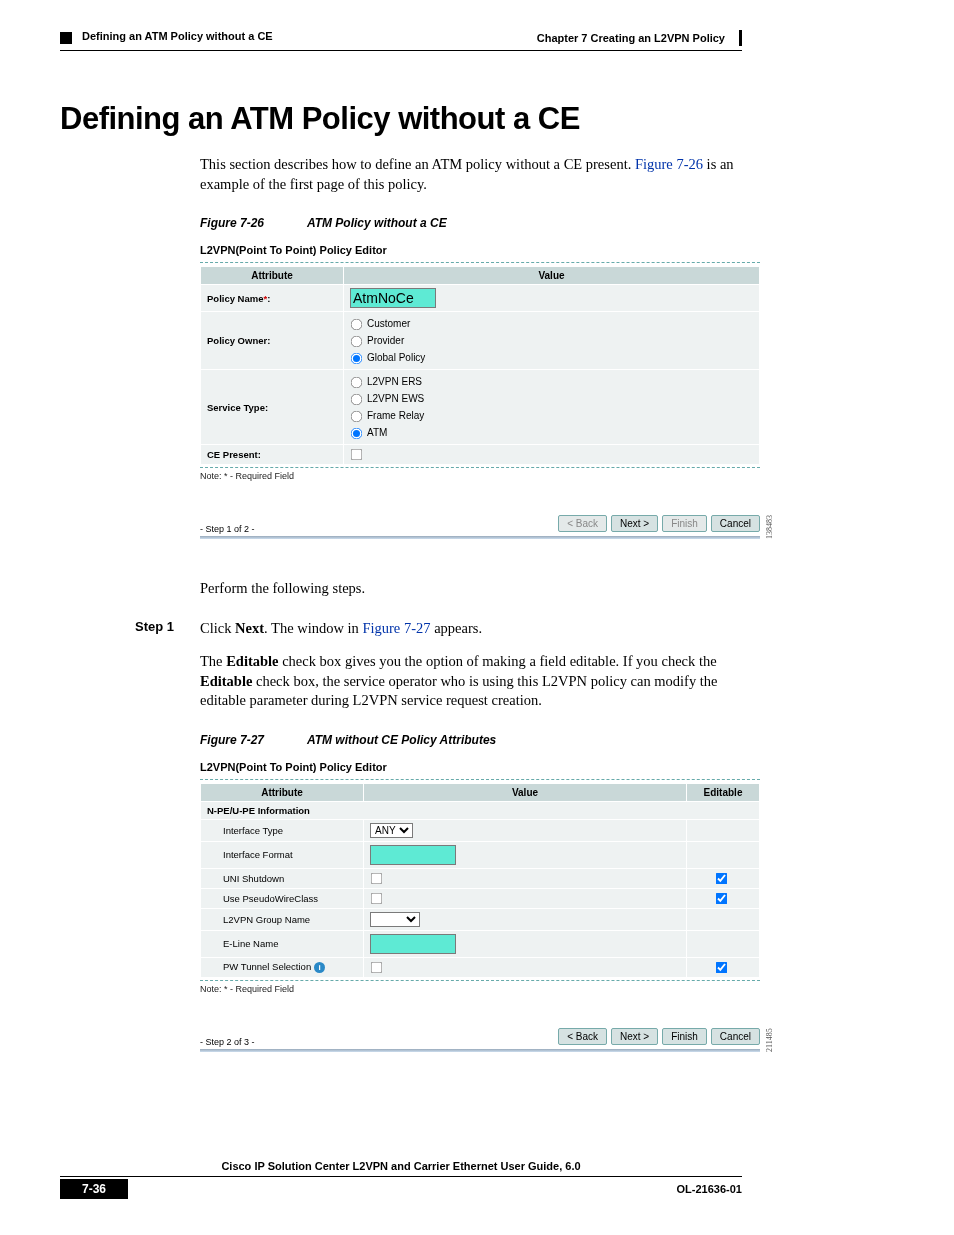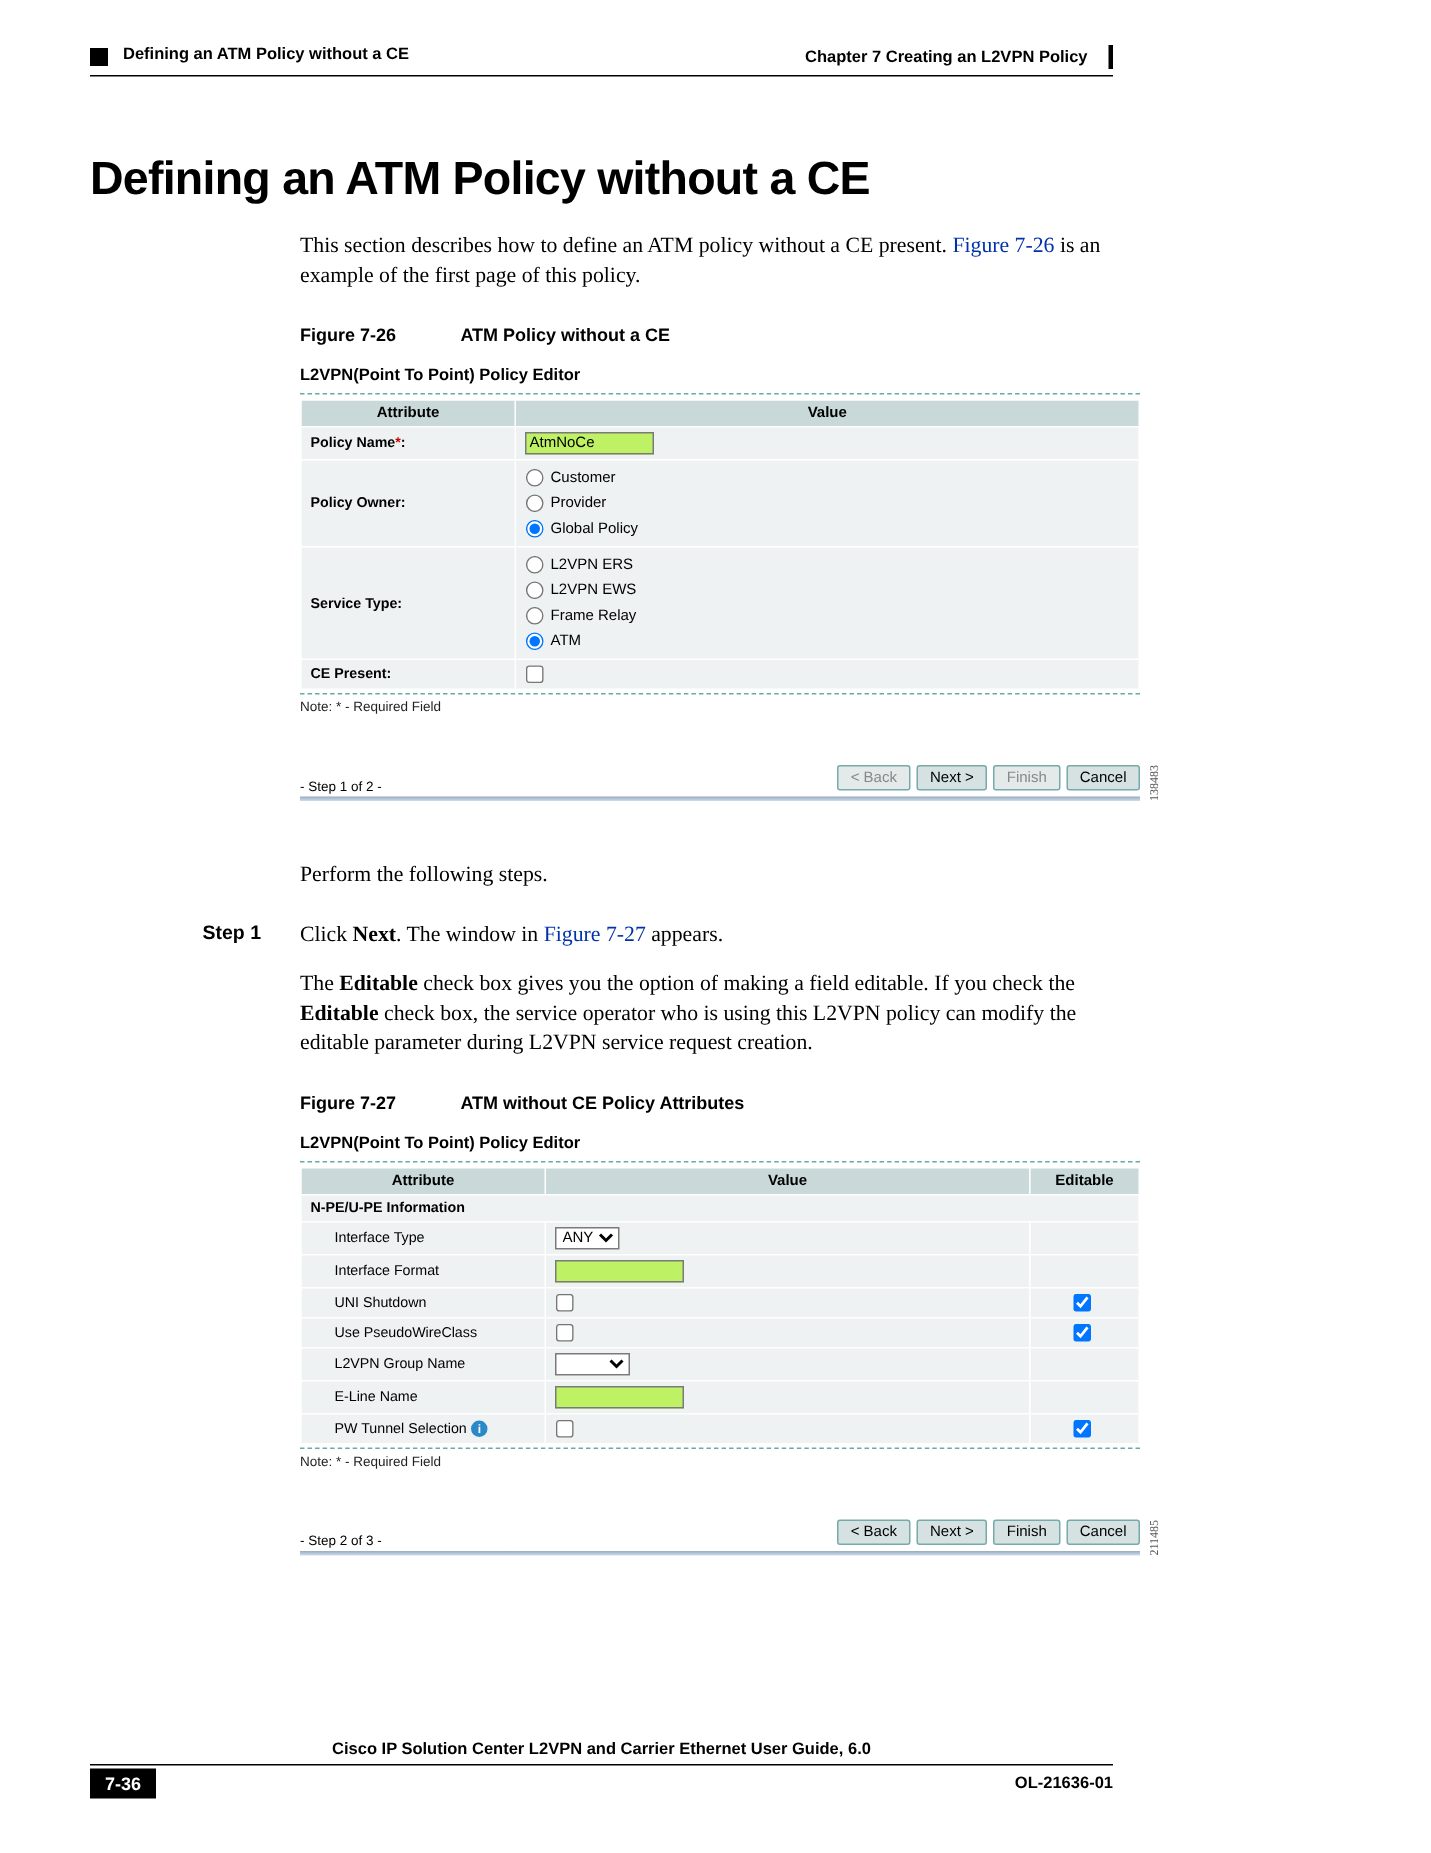--- a/index.html
+++ b/index.html
@@ -59,20 +59,21 @@
     font-size: 14.5px;
     line-height: 1.35;
     margin-bottom: 10px;
   }
   .link { color: #0033aa; }
   .figcap {
     margin-left: 140px;
     font-family: Arial, Helvetica, sans-serif;
     font-size: 12px;
     font-weight: bold;
+    font-style: italic;
     margin-top: 22px;
     margin-bottom: 10px;
   }
   .figcap .figlabel { margin-right: 40px; }
   .figure {
     margin-left: 140px;
     width: 560px;
   }
   .editor {
     font-family: Arial, Helvetica, sans-serif;
@@ -116,24 +117,24 @@
   .edtable td.attr.sub {
     font-weight: normal;
     padding-left: 22px;
   }
   .edtable td.editcol {
     width: 60px;
     text-align: center;
   }
   .textinput {
     font-family: inherit;
-    font-size: 10px;
+    font-size: 14px;
     padding: 1px 2px;
     border: 1px solid #7a7a7a;
-    background: #bef264;
+    background: #5eead4;
     width: 80px;
   }
   .selectinput {
     font-family: inherit;
     font-size: 10px;
     border: 1px solid #7a7a7a;
     background: #fff;
   }
   .radio-list label {
     display: block;
@@ -242,21 +243,21 @@
     display: flex;
     justify-content: space-between;
     align-items: center;
     font-family: Arial, Helvetica, sans-serif;
     font-size: 11px;
     font-weight: bold;
   }
   .pagenum {
     background: #000;
     color: #fff;
-    padding: 3px 10px;
+    padding: 3px 22px;
     font-size: 12px;
   }
   .section-header-row { font-family: Arial, Helvetica, sans-serif; font-size: 9.5px; font-weight: bold; background: #eef2f2; padding: 3px 6px; }
 </style>
 </head>
 <body>
 
 <div class="page">
 
   <div class="top-header">

